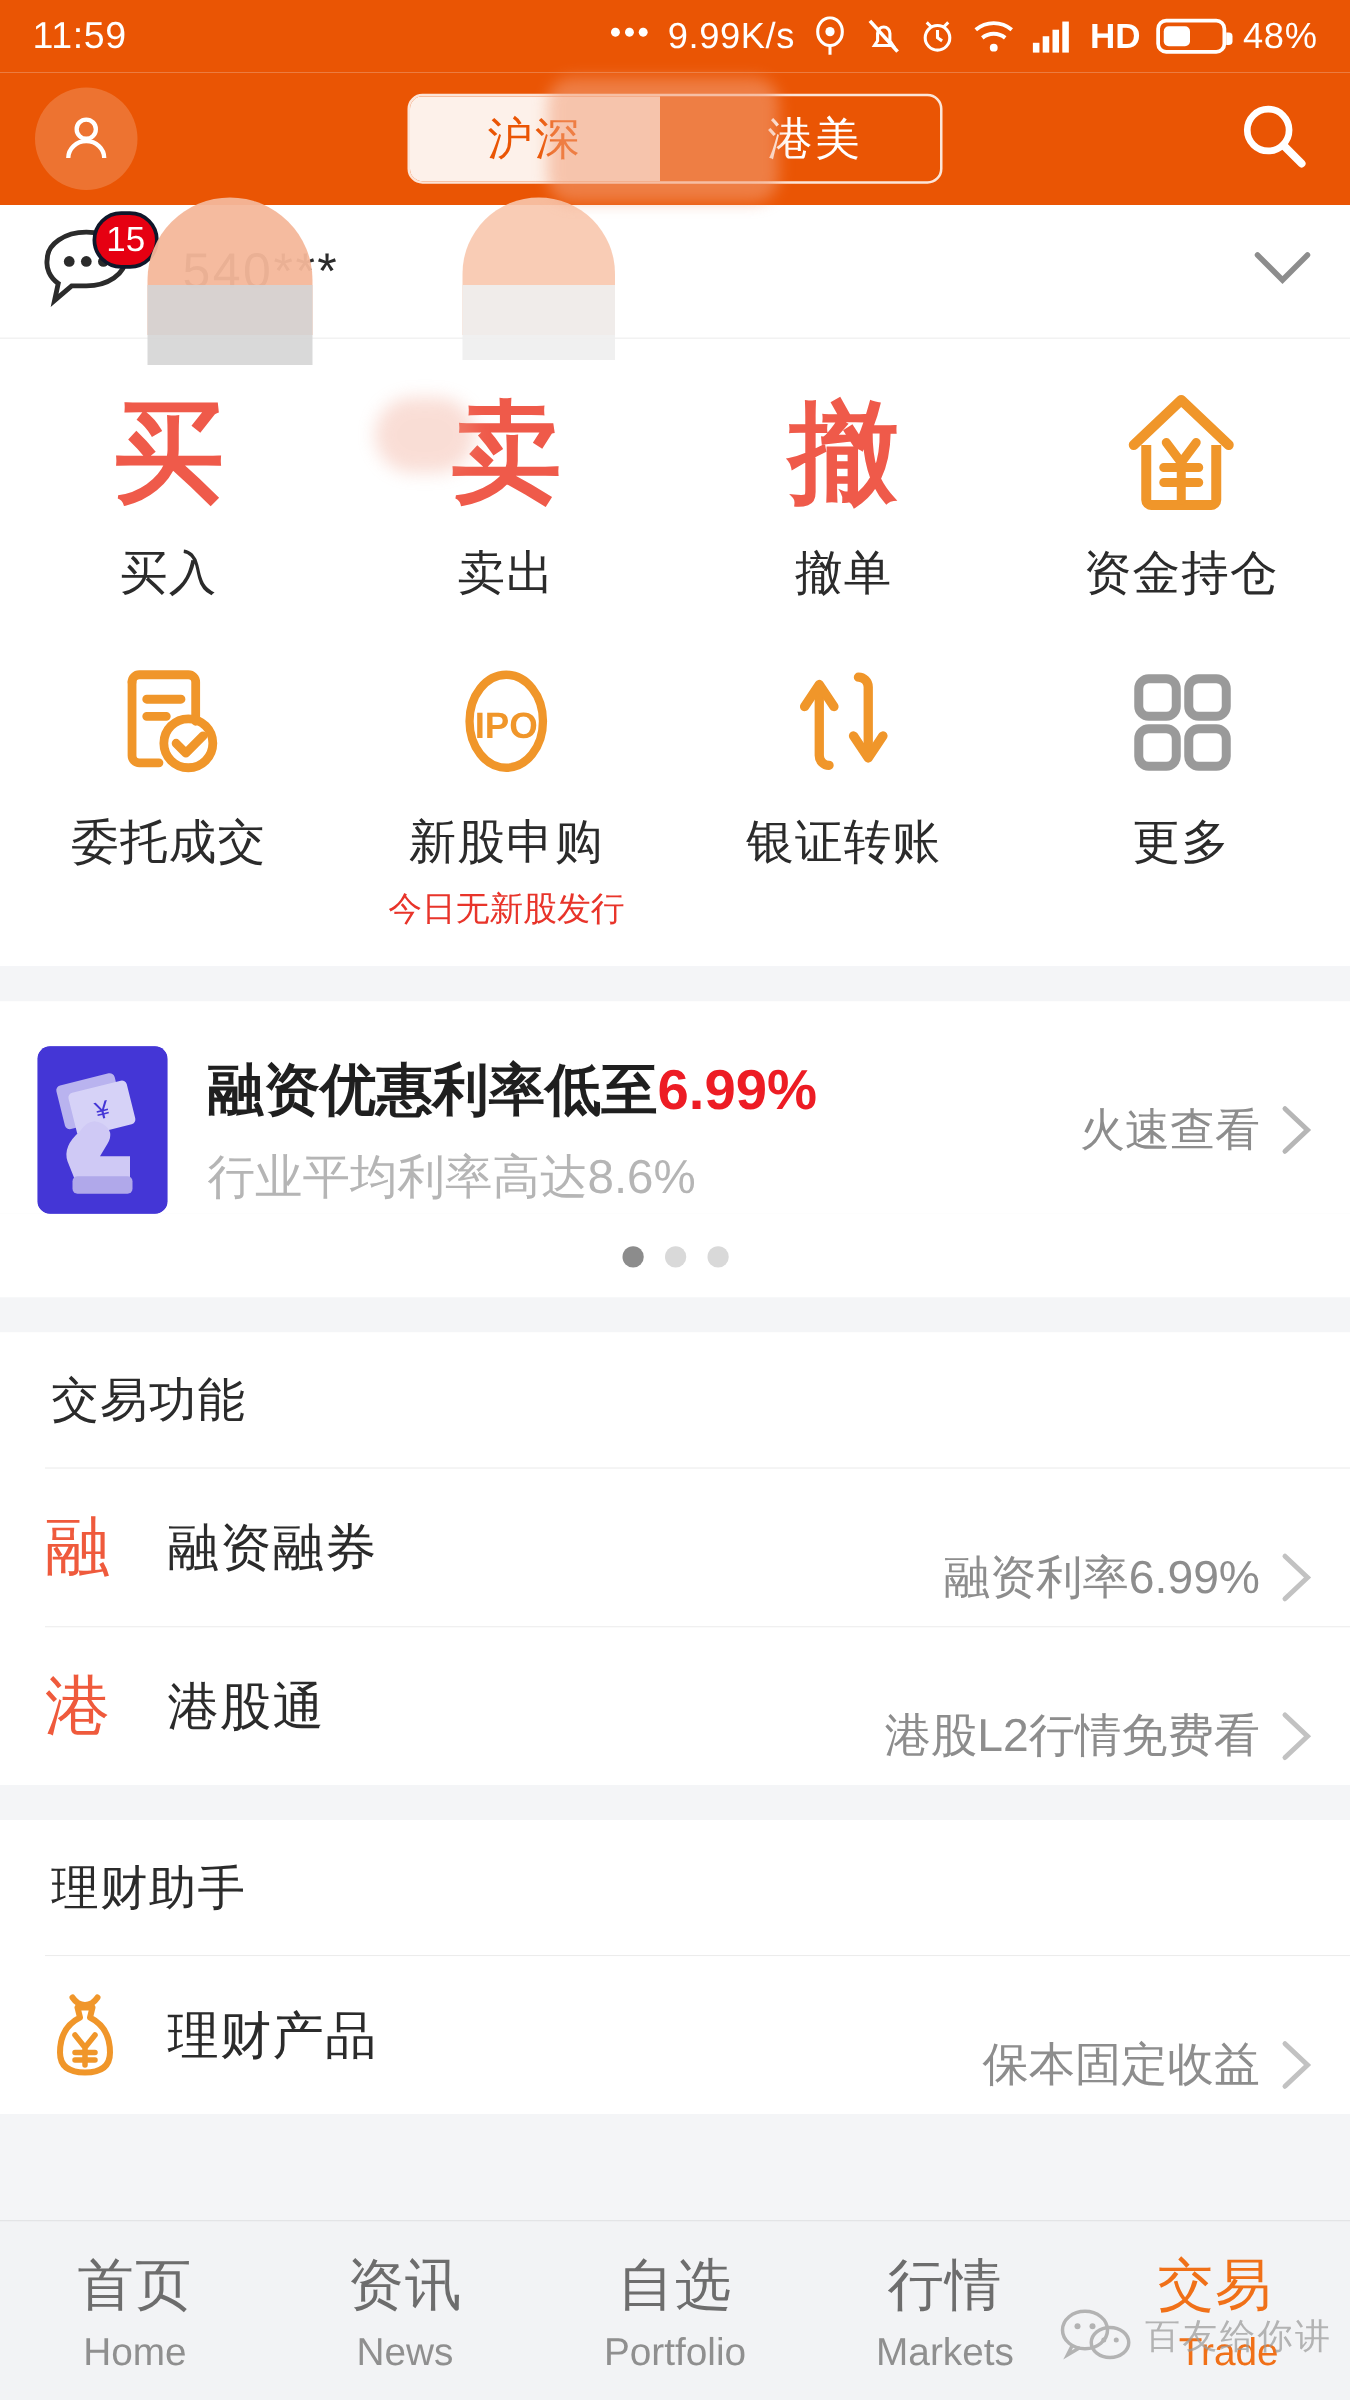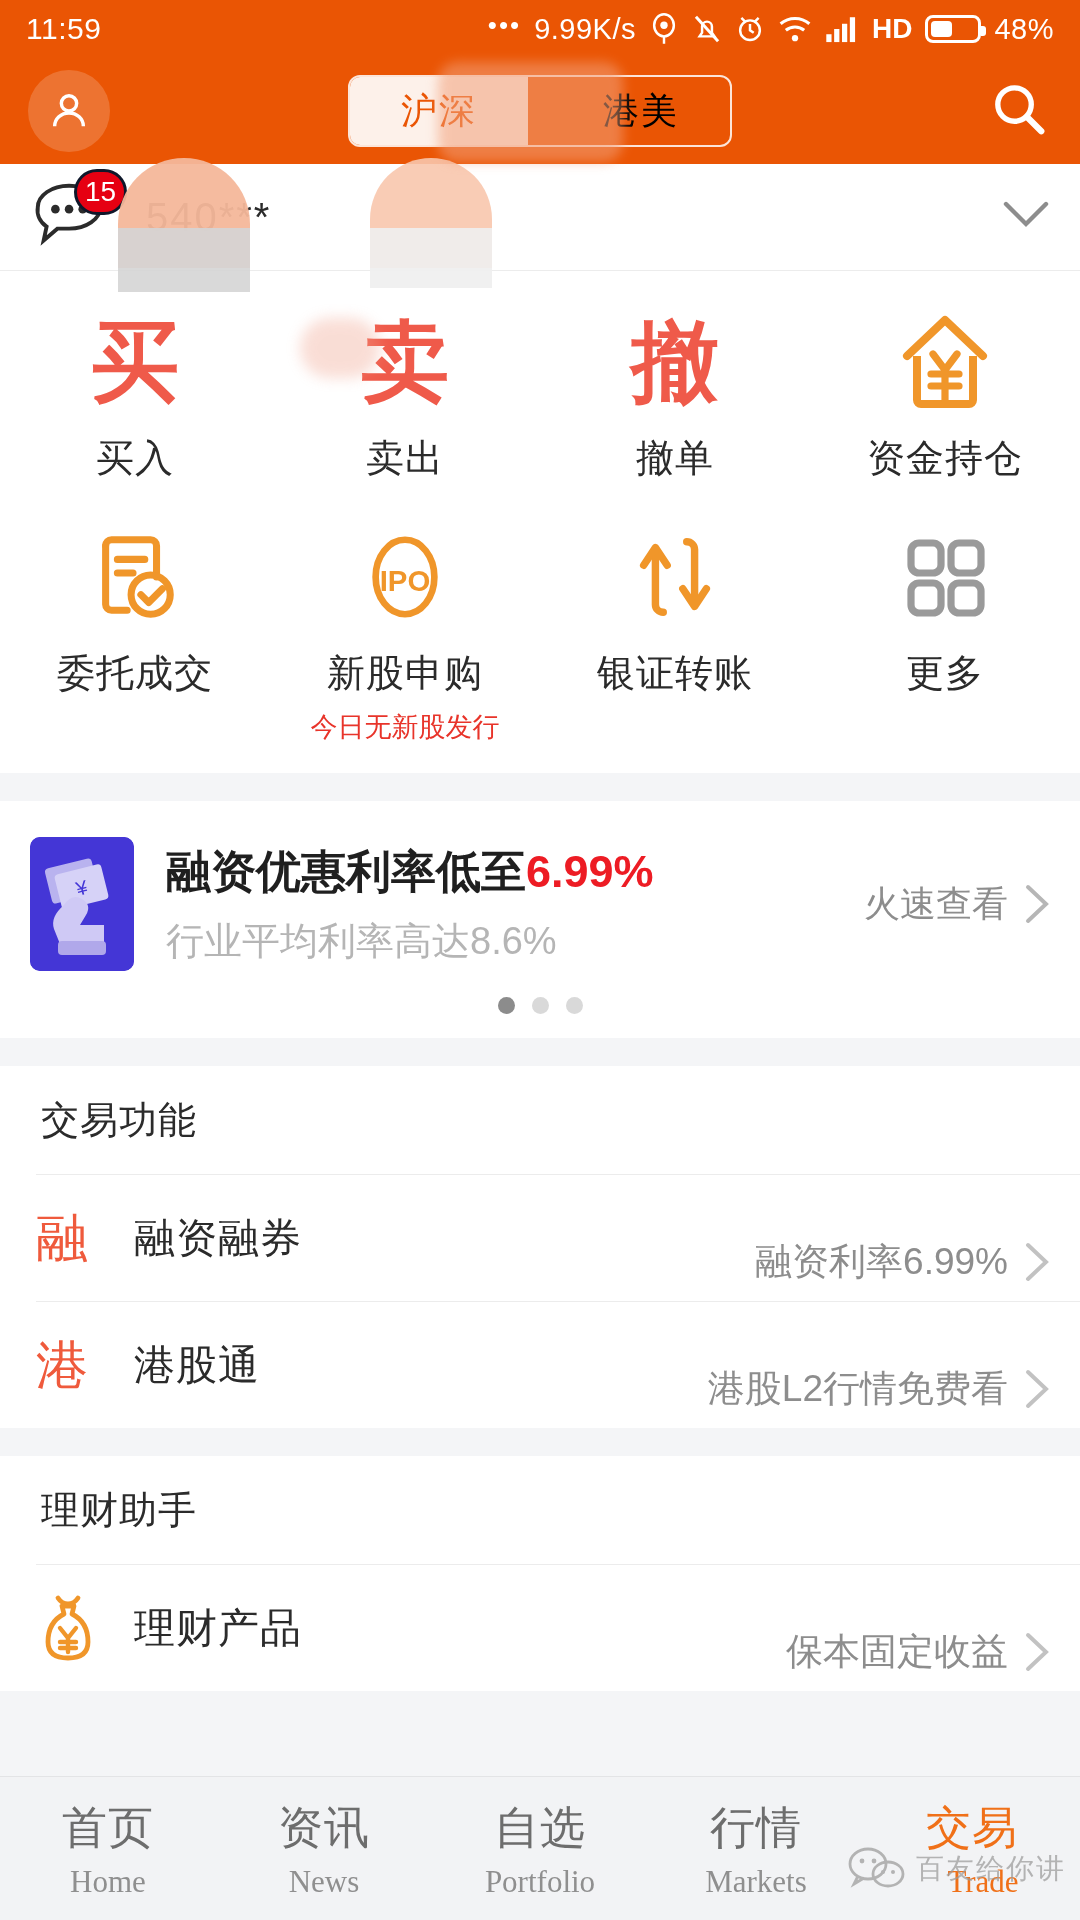--- a/index.html
+++ b/index.html
@@ -40,28 +40,28 @@
     display:flex; align-items:center; justify-content:center;
   }
   .avatar-btn {
     position:absolute; left:28px; top:50%; transform:translateY(-50%);
     width:82px; height:82px; border-radius:50%;
     background:rgba(255,255,255,.18);
     display:flex; align-items:center; justify-content:center;
   }
   .seg {
     display:flex; border:2px solid rgba(255,255,255,.85);
-    border-radius:12px; overflow:hidden; height:72px; width:384px;gap:24px;
+    border-radius:12px; overflow:hidden; height:72px; width:428px;gap:24px;
   }
   .seg-item {
     flex:1; display:flex; align-items:center; justify-content:center;
     font-size:36px; letter-spacing:2px;
   }
   .seg-item.on { background:#fdf1ea; color:#ea5504; }
-  .seg-item.off { color:#000000; }
+  .seg-item.off { color:#ffffff; }
   .search-btn { position:absolute; right:32px; top:50%; transform:translateY(-50%); }
 
   
   .card { background:#fff; }
   .acct {
     height:106px; display:flex; align-items:center; padding:0 30px;
     position:relative; background:#fff;
   }
   .msg-wrap { position:relative; width:92px; height:76px; flex:0 0 auto; }
   .badge {
@@ -119,21 +119,21 @@
   .row-label { margin-left:22px; font-size:41px; color:#2b2b2b; letter-spacing:1px; }
   .row-right { margin-left:auto; display:flex; align-items:center; font-size:37px; color:#8d8d8d;margin-top:48px; }
   .chev { margin-left:16px; display:inline-flex; }
 
   
   .tabbar {
     position:absolute; left:0; bottom:0; width:1080px; height:144px;
     background:#f2f3f5; border-top:1px solid #e3e4e6;
     display:flex; align-items:center;
   }
-  .tab { flex:1; display:flex; flex-direction:column; align-items:center; justify-content:space-between; gap:6px;font-family:Liberation Serif, serif; }
+  .tab { flex:1; display:flex; flex-direction:column; align-items:center; justify-content:space-between; gap:6px; }
   .tab-cn { font-size:45px; color:#6d6d6d; letter-spacing:1px; }
   .tab-en { font-size:31px; color:#8f8f8f; }
   .tab.on .tab-cn { color:#f07018; }
   .tab.on .tab-en { color:#f07018;margin-left:22px; }
 
   
   .blob { position:absolute; border-radius:50%; pointer-events:none; }
   .wm {
     position:absolute; right:14px; bottom:26px;
     display:flex; align-items:center; gap:10px; opacity:.72; pointer-events:none;

